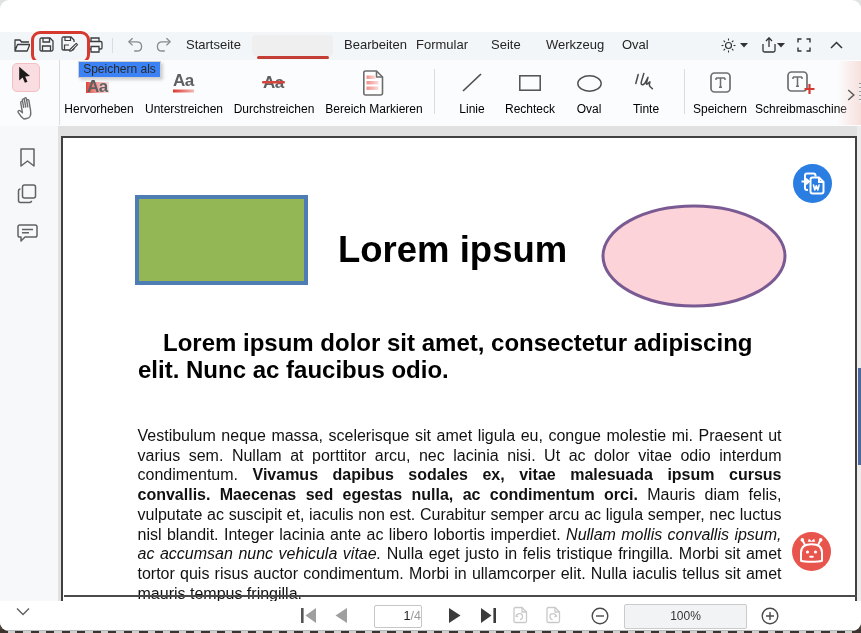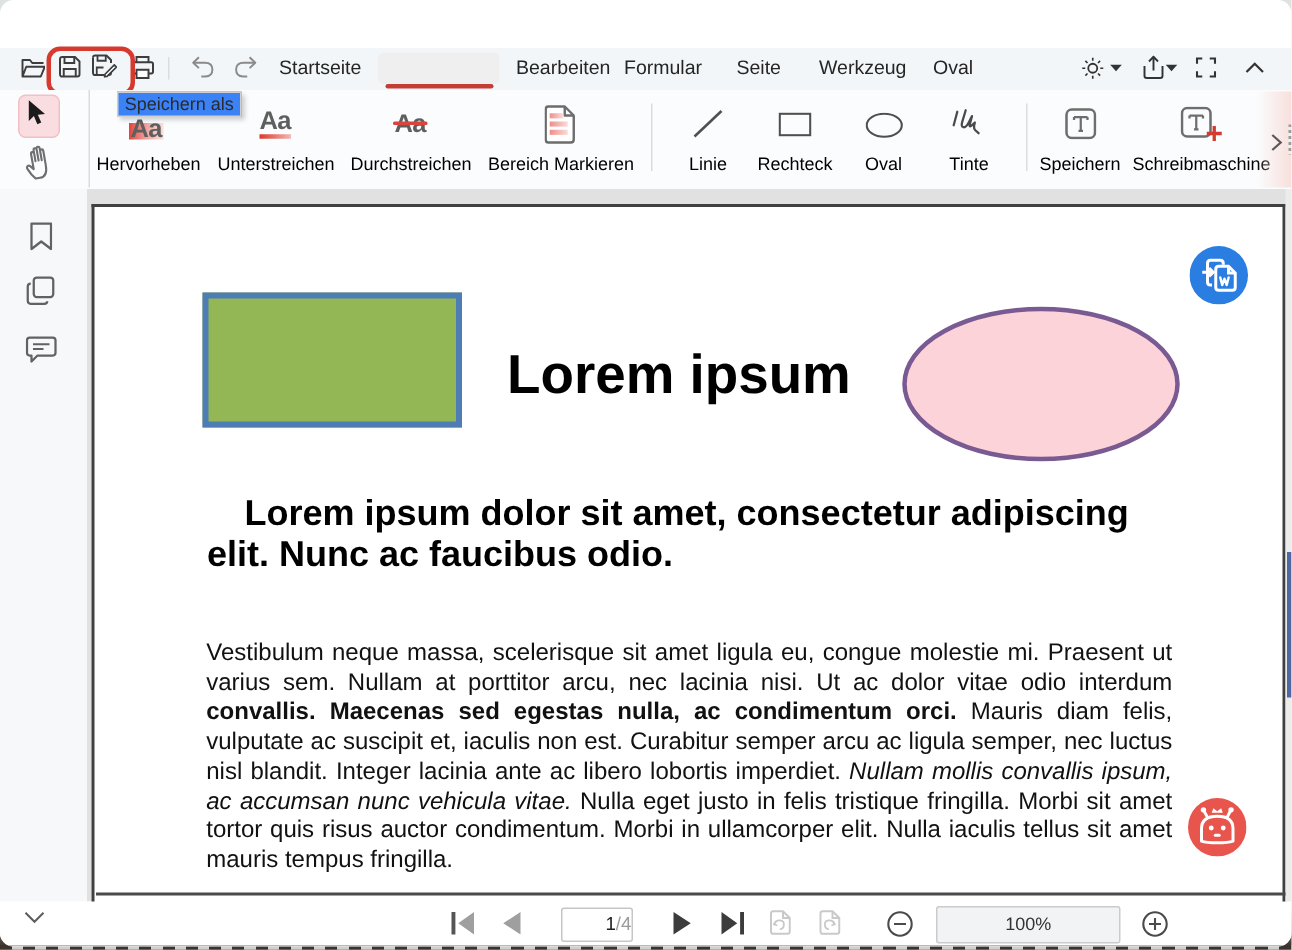--- a/index.html
+++ b/index.html
@@ -276,20 +276,21 @@
     <div id="page">
       <div id="greenrect"></div>
       <div id="heading">Lorem ipsum</div>
       <svg class="abs" style="left:538px;top:65px" width="188" height="106" viewBox="0 0 188 106">
         <ellipse cx="93" cy="53" rx="91" ry="50" fill="#fcd3d8" stroke="#7a5a92" stroke-width="3"></ellipse>
       </svg>
       <div id="subtitle">Lorem ipsum dolor sit amet, consectetur adipiscing elit. Nunc ac faucibus odio.</div>
       <div id="bodytext">
         <div class="jl">Vestibulum neque massa, scelerisque sit amet ligula eu, congue molestie mi. Praesent ut</div>
         <div class="jl">varius sem. Nullam at porttitor arcu, nec lacinia nisi. Ut ac dolor vitae odio interdum</div>
+        <div class="jl">condimentum. <b>Vivamus dapibus sodales ex, vitae malesuada ipsum cursus</b></div>
         <div class="jl"><b>convallis. Maecenas sed egestas nulla, ac condimentum orci.</b> Mauris diam felis,</div>
         <div class="jl">vulputate ac suscipit et, iaculis non est. Curabitur semper arcu ac ligula semper, nec luctus</div>
         <div class="jl">nisl blandit. Integer lacinia ante ac libero lobortis imperdiet. <i>Nullam mollis convallis ipsum,</i></div>
         <div class="jl"><i>ac accumsan nunc vehicula vitae.</i> Nulla eget justo in felis tristique fringilla. Morbi sit amet</div>
         <div class="jl">tortor quis risus auctor condimentum. Morbi in ullamcorper elit. Nulla iaculis tellus sit amet</div>
         <div>mauris tempus fringilla.</div>
       </div>
     </div>
     <div id="pageline"></div>
   </div>

